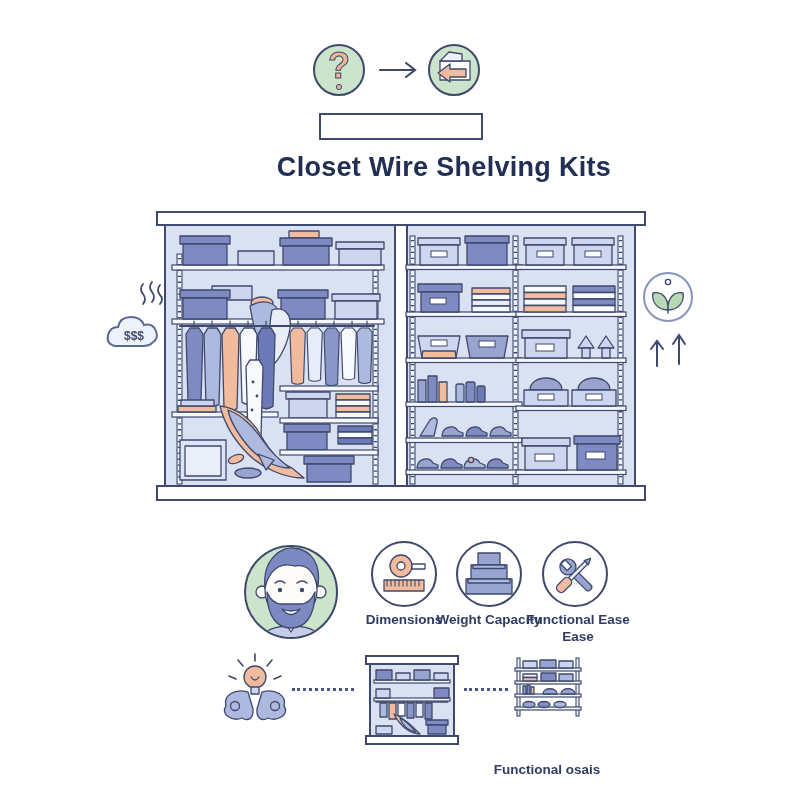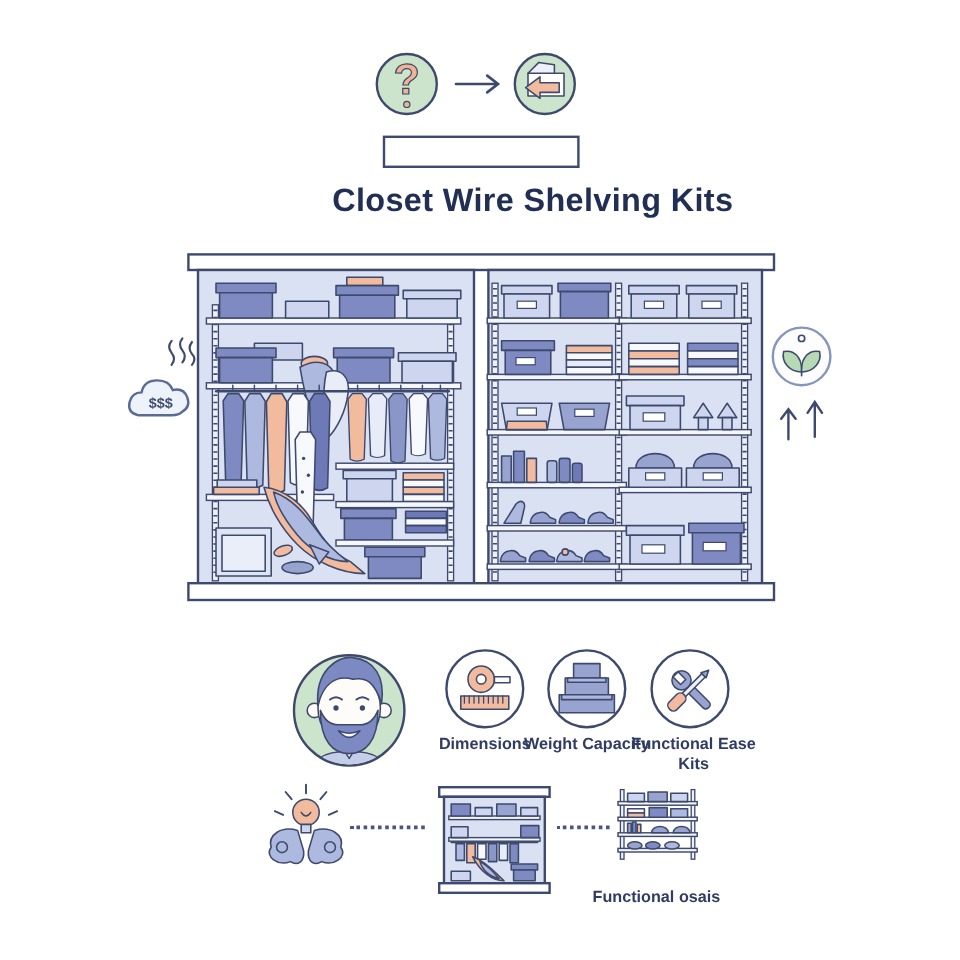--- a/index.html
+++ b/index.html
@@ -361,21 +361,21 @@
         <polygon points="22,0 16,-3 16,3" class="fmid o" stroke-width="1.1"></polygon>
         <rect x="-24" y="-4.5" width="17" height="9" rx="4" class="fpeach o"></rect>
       </g>
     </g>
   </svg>
 
   <div class="abs cap" style="left:344px;top:612px;width:120px">Dimensions</div>
   <div class="abs cap" style="left:424px;top:612px;width:130px">Weight Capacity</div>
   <div class="abs" style="left:508px;top:612px;width:140px">
     <div class="cap">Functional Ease</div>
-    <div class="cap">Kits</div>
+    <div class="cap">Ease</div>
   </div>
 
   <svg class="abs" style="left:210px;top:652px" width="90" height="72" viewBox="0 0 90 72">
     <path d="M45,2 v7 M28,8 l5,6 M62,8 l-5,6 M19,24 l7,3 M71,24 l-7,3" class="ln" stroke-width="1.6"></path>
     <circle cx="45" cy="25" r="11" class="fpeach o"></circle>
     <path d="M41,25 q4,6 8,0" class="ln" stroke-width="1.3"></path>
     <rect x="41" y="35" width="8" height="7" class="flight o"></rect>
     <path d="M38,40 C24,36 13,44 16,54 C10,62 22,70 32,66 C38,70 44,66 43,57 Z" class="fsteel o"></path>
     <circle cx="25" cy="54" r="4.5" fill="none" class="ln" stroke-width="1.3"></circle>
     <path d="M52,40 C66,36 77,44 74,54 C80,62 68,70 58,66 C52,70 46,66 47,57 Z" class="fsteel o"></path>
@@ -429,15 +429,15 @@
     <rect x="10" y="30" width="3" height="8" class="fmid o" stroke-width=".8"></rect>
     <rect x="14" y="29" width="3" height="9" class="fdark o" stroke-width=".8"></rect>
     <rect x="18" y="31" width="3" height="7" class="fpeach o" stroke-width=".8"></rect>
     <path d="M30,38 C30,31 44,31 44,38 Z" class="fmid o" stroke-width=".9"></path>
     <path d="M48,38 C48,31 62,31 62,38 Z" class="fmid o" stroke-width=".9"></path>
     <ellipse cx="16" cy="48.5" rx="6" ry="3" class="fmid o" stroke-width=".9"></ellipse>
     <ellipse cx="31" cy="48.5" rx="6" ry="3" class="fdark o" stroke-width=".9"></ellipse>
     <ellipse cx="47" cy="48.5" rx="6" ry="3" class="fsteel o" stroke-width=".9"></ellipse>
   </svg>
 
-  <div class="abs cap" style="left:472px;top:740px;width:150px">Functional osais</div>
+  <div class="abs cap" style="left:472px;top:762px;width:150px">Functional osais</div>
 
 </div>
 
 </body></html>

